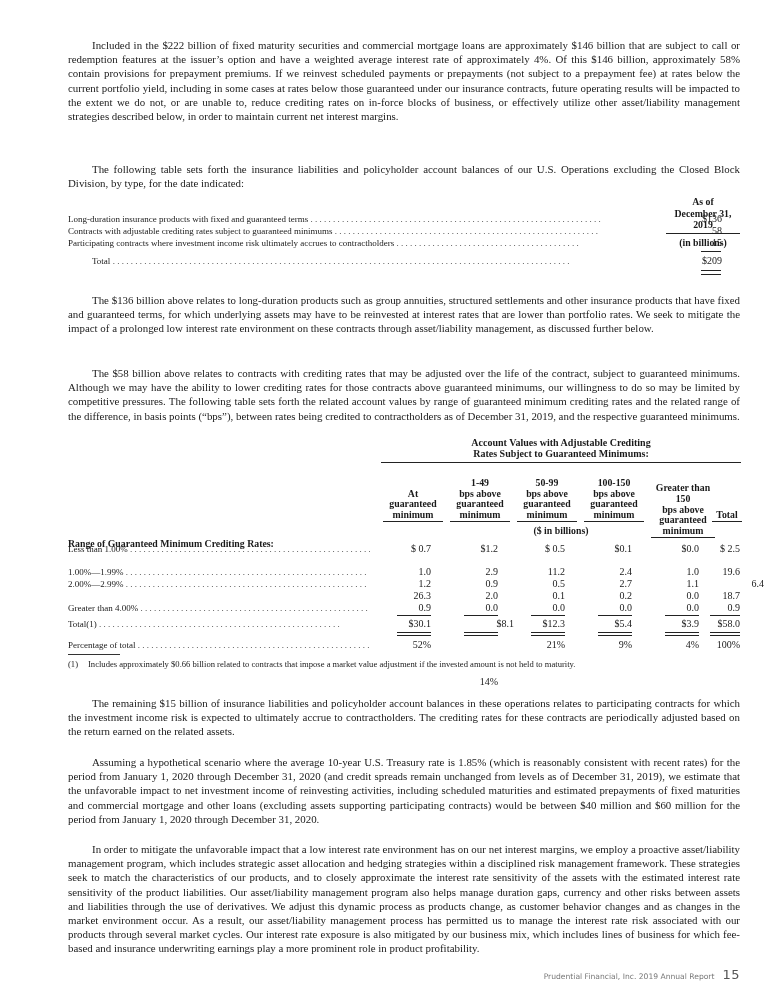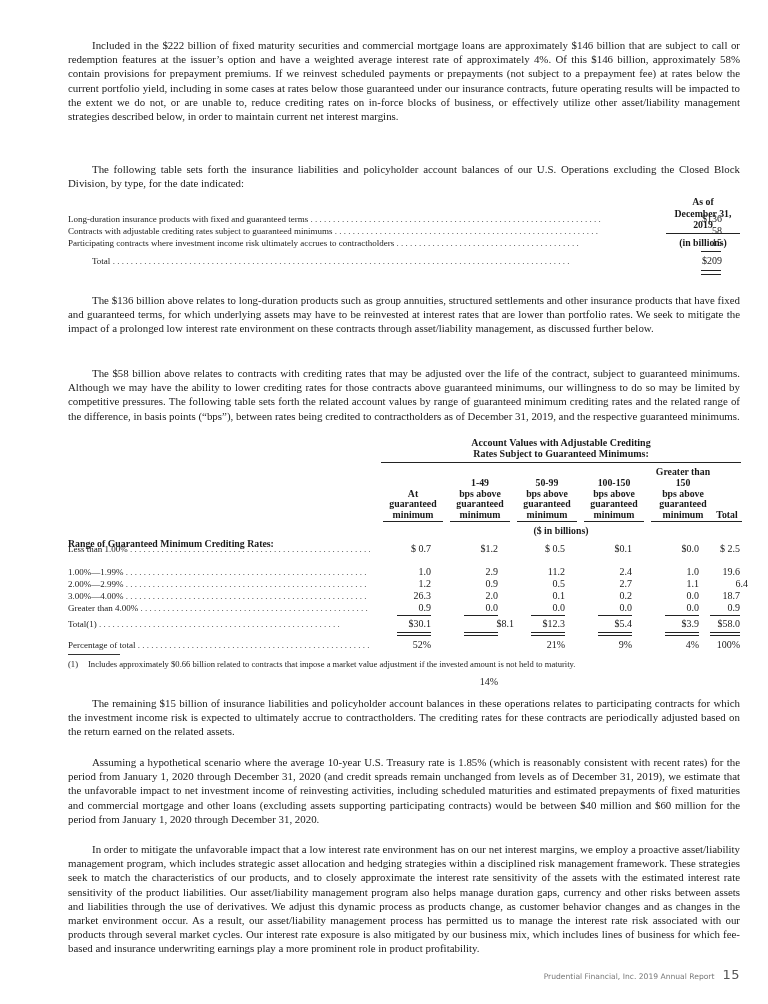--- a/index.html
+++ b/index.html
@@ -134,21 +134,21 @@
     <div class="t2-colhead" style="left:516px;">
       <div class="inner">
           <div class="underline">
         <div>100-150</div>
             <div>bps above</div>
             <div>guaranteed</div>
             <div>minimum</div>
       </div>
         </div>
     </div>
-    <div class="t2-colhead" style="left:583px; width:64px;">
+    <div class="t2-colhead" style="left:583px; width:64px;margin-top:16px;">
       <div class="inner">
           <div class="underline">
         <div>Greater than</div>
             <div>150</div>
             <div>bps above</div>
             <div>guaranteed</div>
             <div>minimum</div>
       </div>
         </div>
     </div>
@@ -182,24 +182,23 @@
           <span class="cell" style="left: 583px;">1.0</span>
           <span class="cell" style="left: 624px;">19.6</span>
         </div>
         <div class="t2-row" style="top: 141px;">
           <span class="label"><span>2.00%—2.99%</span> . . . . . . . . . . . . . . . . . . . . . . . . . . . . . . . . . . . . . . . . . . . . . . . . . . . . . .</span>
           <span class="cell" style="left: 315px;">1.2</span>
           <span class="cell" style="left: 382px;">0.9</span>
           <span class="cell" style="left: 449px;">0.5</span>
           <span class="cell" style="left: 516px;">2.7</span>
           <span class="cell" style="left: 583px;">1.1</span>
-          <span class="cell" style="left: 632px; text-align: right;">6.4</span>
+          <span class="cell" style="left: 648px; text-align: right;">6.4</span>
         </div>
         <div class="t2-row" style="top: 153px;">
-          <span class="label"><span>3.00%—4.00%</span> . . . . . . . . . . . . . . . . . . . . . . . . . . . . . . . . . . . . . . . . . . . . . . . . . . . . . .</span>
           <span class="cell" style="left: 315px;">26.3</span>
           <span class="cell" style="left: 382px;">2.0</span>
           <span class="cell" style="left: 449px;">0.1</span>
           <span class="cell" style="left: 516px;">0.2</span>
           <span class="cell" style="left: 583px;">0.0</span>
           <span class="cell" style="left: 624px;">18.7</span>
         </div>
         <div class="t2-row" style="top: 165px;">
           <span class="label"><span>Greater than 4.00%</span> . . . . . . . . . . . . . . . . . . . . . . . . . . . . . . . . . . . . . . . . . . . . . . . . . . . . . .</span>
           <span class="cell" style="left: 315px;">0.9</span>

